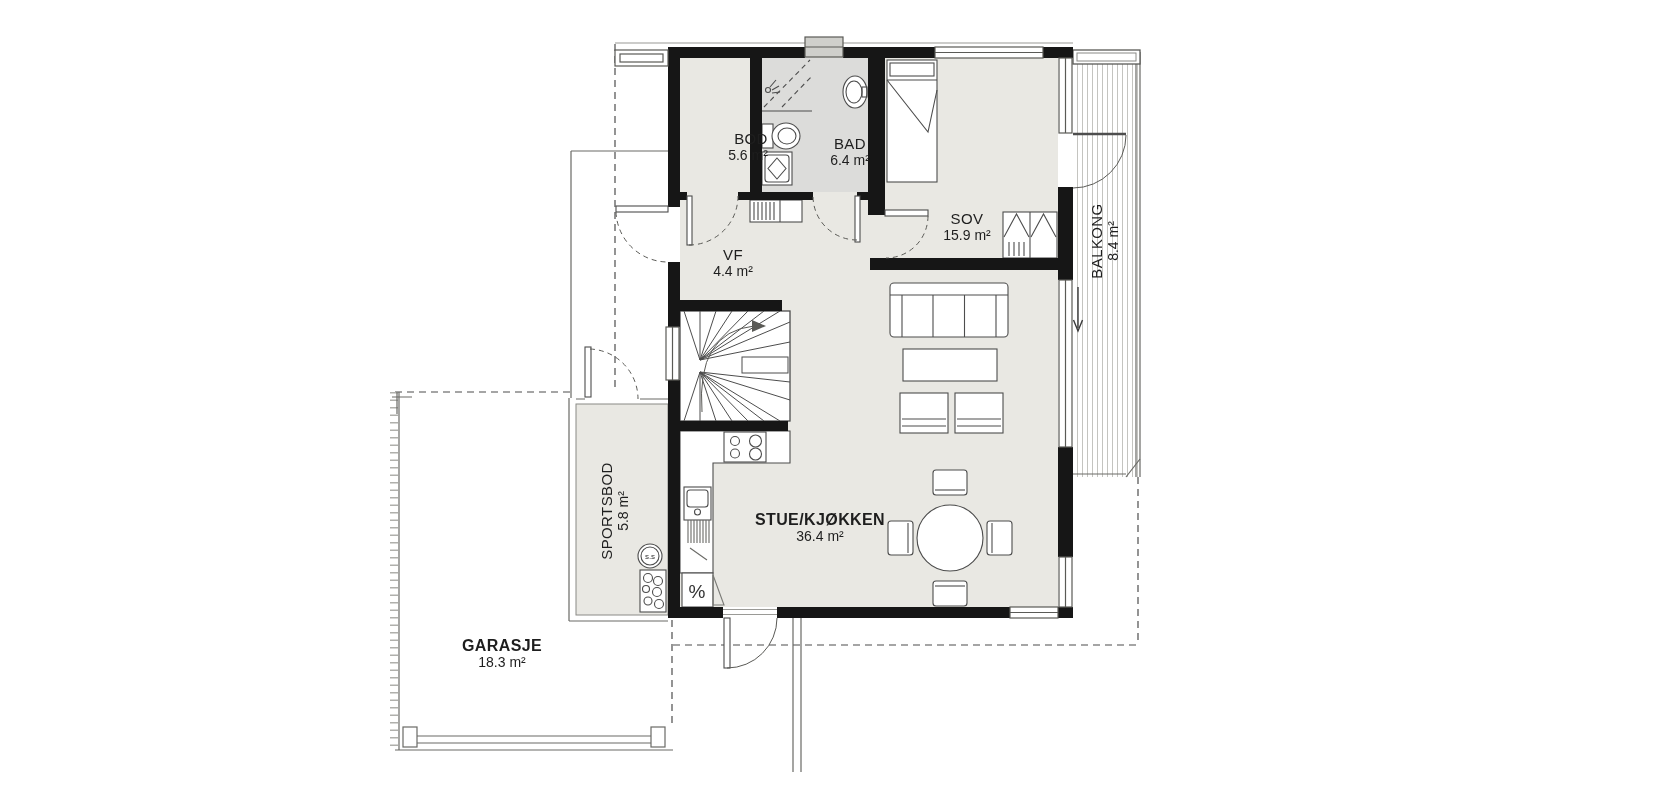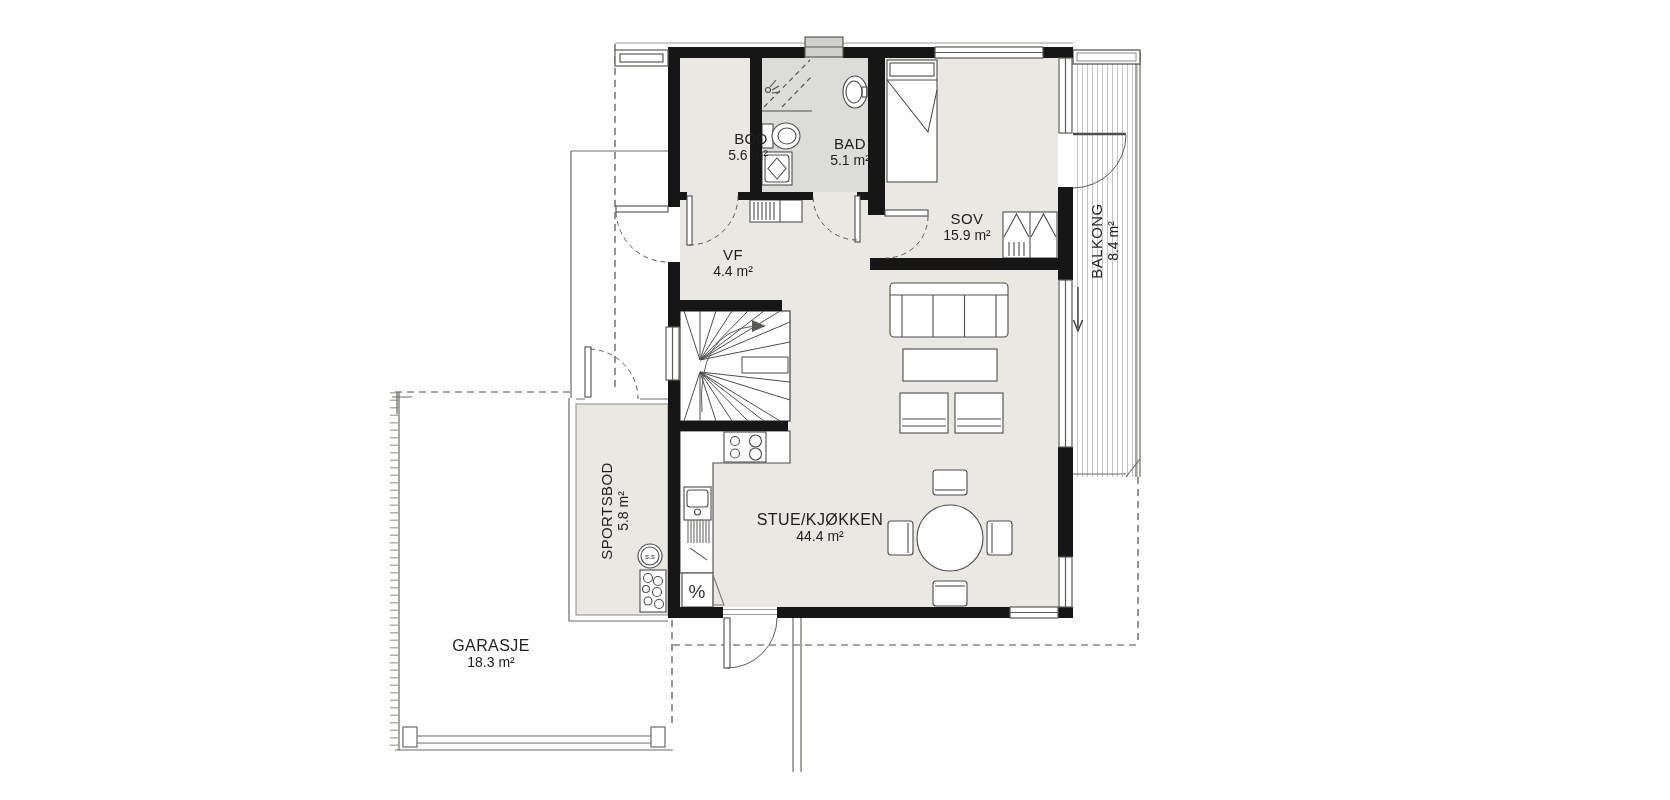--- a/index.html
+++ b/index.html
@@ -4,21 +4,21 @@
 <style>
   html,body{margin:0;padding:0;background:#ffffff;}
   #stage{position:relative;width:1670px;height:800px;background:#ffffff;overflow:hidden;
          font-family:"Liberation Sans", sans-serif;}
   svg{position:absolute;left:0;top:0;}
   .room-label{position:absolute;transform:translate(-50%,-50%);text-align:center;
               color:#1e1e1e;white-space:nowrap;pointer-events:none;}
   .room-label .rn{font-size:15px;letter-spacing:.4px;line-height:17px;}
   .room-label .ra{font-size:14px;line-height:16px;}
   .room-label.rot{transform:translate(-50%,-50%) rotate(-90deg);}
-  .room-label.big .rn{font-size:16px;}
+  .room-label.big .rn{font-size:16px;font-weight:bold;}
 </style>
 </head>
 <body>
 
 <div id="stage">
 <svg width="1670" height="800" viewBox="0 0 1670 800">
   <defs>
     <pattern id="deck" width="5" height="10" patternUnits="userSpaceOnUse">
       <rect width="5" height="10" fill="#ffffff"></rect>
       <path d="M2.5 0 V10" stroke="#c4c4c0" stroke-width="1"></path>
@@ -249,39 +249,39 @@
   <text x="650" y="559" font-size="8" text-anchor="middle" fill="#333333" font-family="Liberation Sans, sans-serif">s.s</text>
   <text x="697" y="598" font-size="19" text-anchor="middle" fill="#333333" font-family="Liberation Sans, sans-serif">%</text>
 </svg>
 
   <div class="room-label" style="left:748px;top:146px;text-align:right;">
     <div class="rn">BOD</div>
     <div class="ra">5.6 m²</div>
   </div>
   <div class="room-label" style="left:842px;top:151px;margin-left:8px;">
     <div class="rn">BAD</div>
-    <div class="ra">5.1 m²</div>
+    <div class="ra">6.4 m²</div>
   </div>
   <div class="room-label" style="left:967px;top:226px;">
     <div class="rn">SOV</div>
     <div class="ra">15.9 m²</div>
   </div>
   <div class="room-label" style="left:733px;top:262px;">
     <div class="rn">VF</div>
     <div class="ra">4.4 m²</div>
   </div>
   <div class="room-label rot" style="left:1104px;top:241px;">
     <div class="rn">BALKONG</div>
     <div class="ra">8.4 m²</div>
   </div>
   <div class="room-label rot" style="left:614px;top:511px;">
     <div class="rn">SPORTSBOD</div>
     <div class="ra">5.8 m²</div>
   </div>
   <div class="room-label big" style="left:820px;top:527px;">
     <div class="rn">STUE/KJØKKEN</div>
-    <div class="ra">44.4 m²</div>
-  </div>
-  <div class="room-label big" style="left:491px;top:653px;">
+    <div class="ra">36.4 m²</div>
+  </div>
+  <div class="room-label big" style="left:502px;top:653px;">
     <div class="rn">GARASJE</div>
     <div class="ra">18.3 m²</div>
   </div>
 </div>
 
 </body></html>

